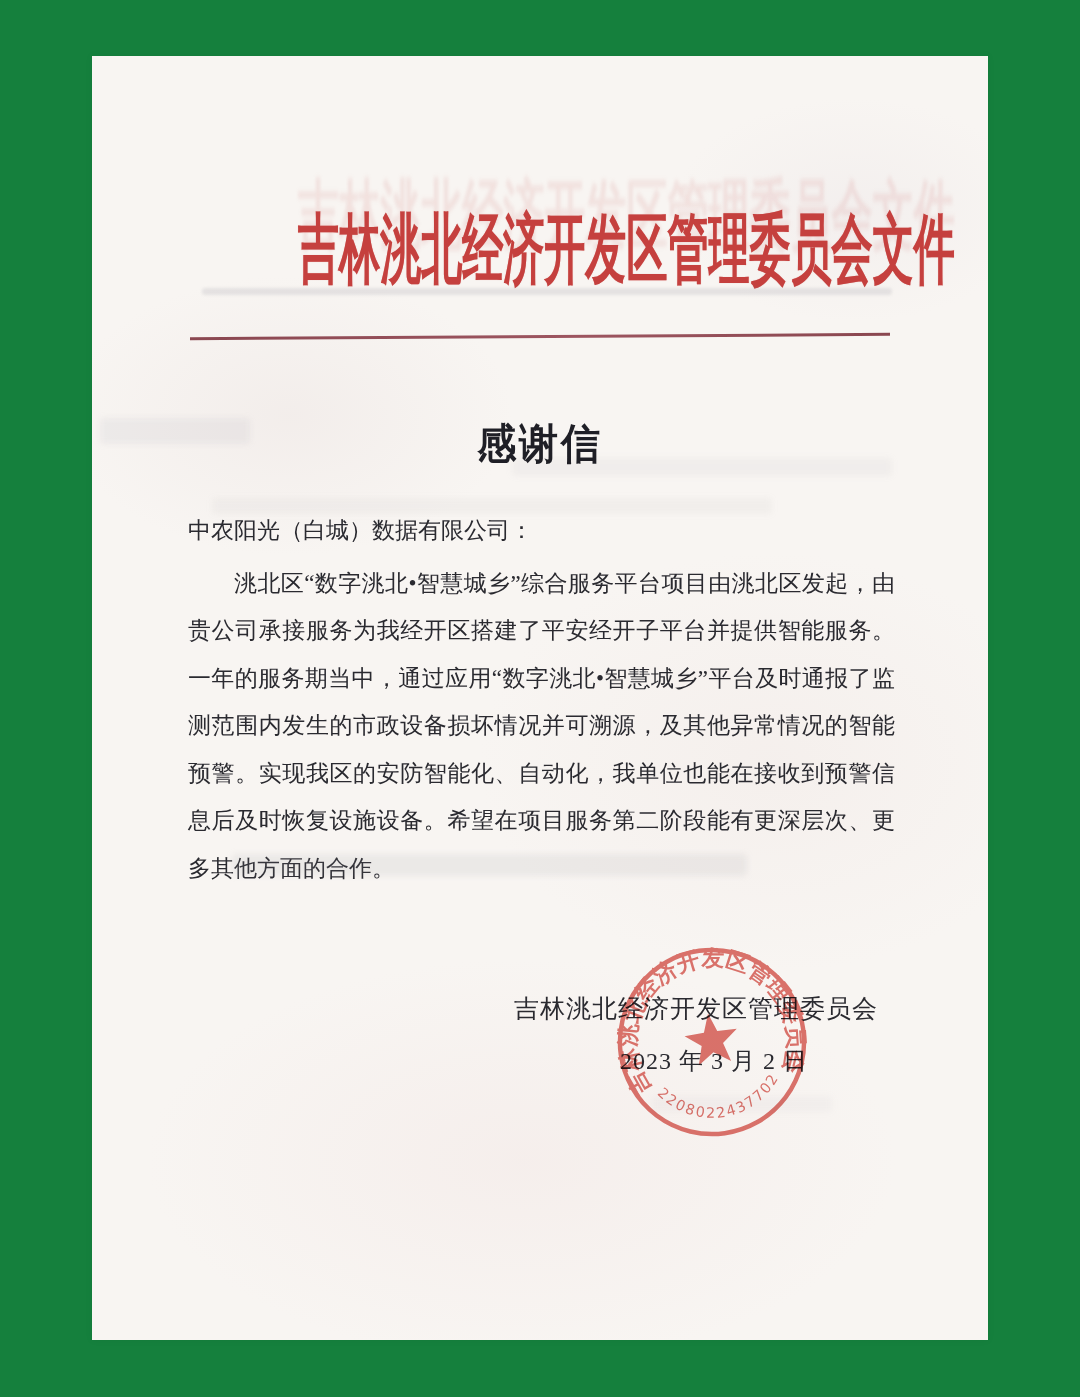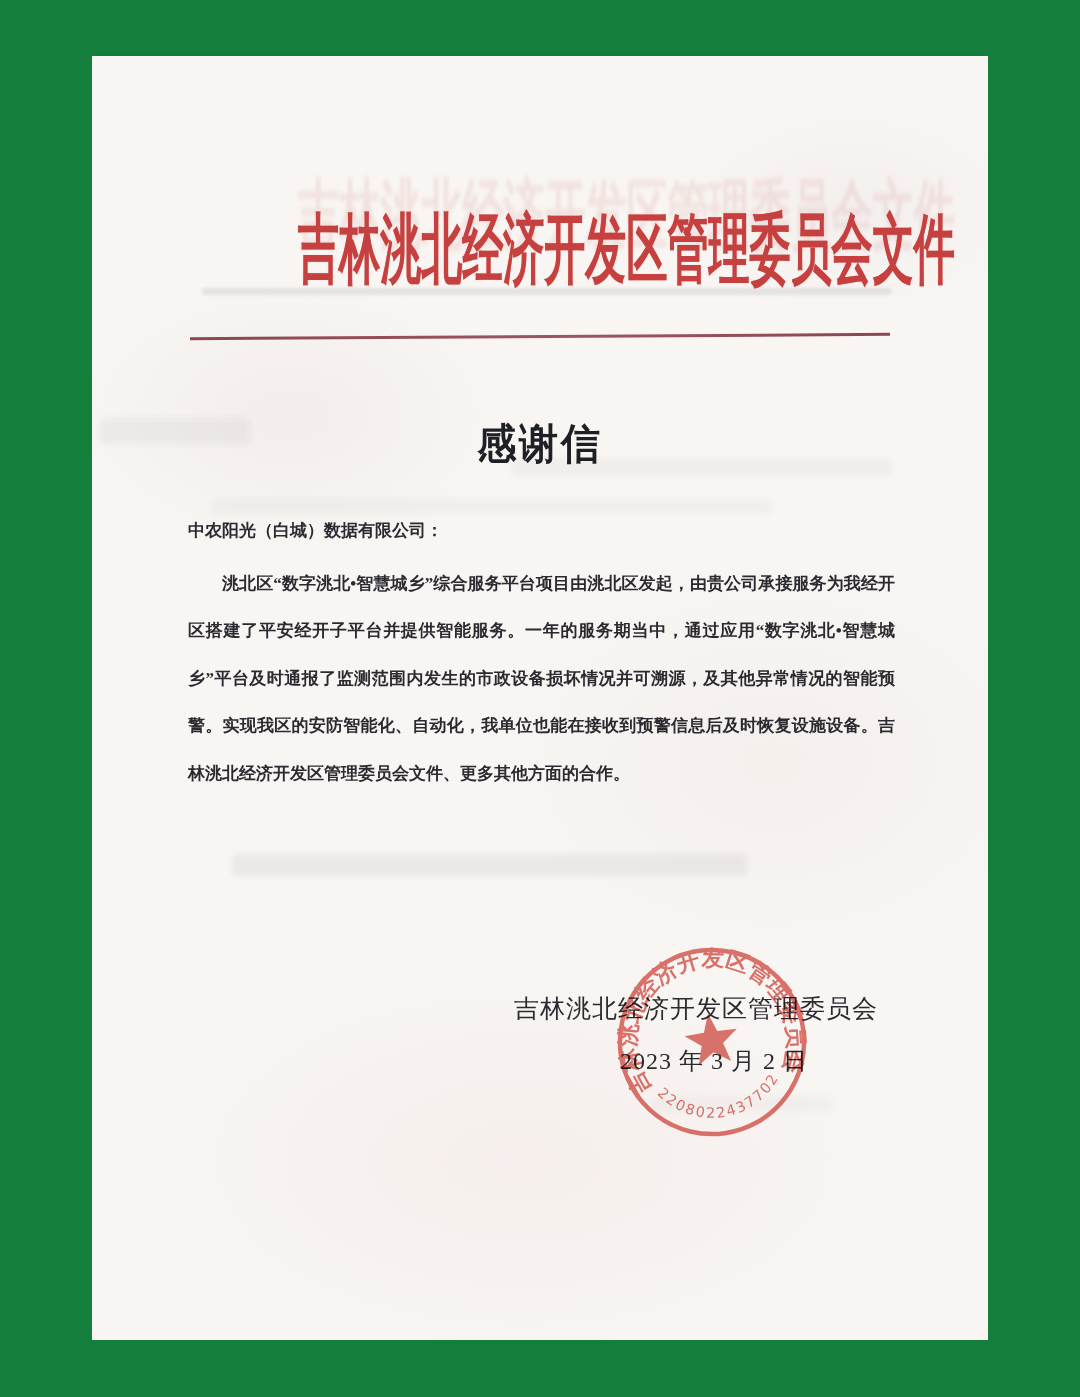--- a/index.html
+++ b/index.html
@@ -38,23 +38,22 @@
     background:linear-gradient(90deg,#8a4750,#9d5560 55%,#8a4750);
     transform:rotate(-.35deg);
   }
   .letter-title{
     position:absolute;top:360px;left:0;width:100%;text-align:center;
     font-size:42px;font-weight:bold;letter-spacing:3px;
     color:#1f1f26;transform:scaleX(.93);
   }
   .content{
     position:absolute;left:96px;top:451px;width:707px;
-    font-size:17px;line-height:47.5px;color:var(--body-text,#2a2a30);
+    font-size:23px;line-height:47.5px;color:var(--body-text,#2a2a30);
     text-align:justify;
-    font-weight:bold;
   }
   .body-par{margin:5px 0 0 0;text-indent:2em;}
   .signature{
     position:absolute;top:936px;right:110px;
     font-size:25px;letter-spacing:1px;color:#2a2a30;white-space:nowrap;
   }
   .date{
     position:absolute;top:989px;right:180px;
     font-size:24px;letter-spacing:1px;color:#2a2a30;white-space:nowrap;
   }
@@ -91,21 +90,21 @@
     <div class="rule"></div>
 
     <div class="smudge s2"></div>
     <div class="smudge s3"></div>
     <div class="smudge s4"></div>
 
     <div class="letter-title">感谢信</div>
 
     <div class="content">
       <div class="salutation">中农阳光（白城）数据有限公司：</div>
-      <p class="body-par">洮北区“数字洮北•智慧城乡”综合服务平台项目由洮北区发起，由贵公司承接服务为我经开区搭建了平安经开子平台并提供智能服务。一年的服务期当中，通过应用“数字洮北•智慧城乡”平台及时通报了监测范围内发生的市政设备损坏情况并可溯源，及其他异常情况的智能预警。实现我区的安防智能化、自动化，我单位也能在接收到预警信息后及时恢复设施设备。吉林洮北经济开发区管理委员会文件、更多其他方面的合作。</p>
+      <p class="body-par">洮北区“数字洮北•智慧城乡”综合服务平台项目由洮北区发起，由贵公司承接服务为我经开区搭建了平安经开子平台并提供智能服务。一年的服务期当中，通过应用“数字洮北•智慧城乡”平台及时通报了监测范围内发生的市政设备损坏情况并可溯源，及其他异常情况的智能预警。实现我区的安防智能化、自动化，我单位也能在接收到预警信息后及时恢复设施设备。希望在项目服务第二阶段能有更深层次、更多其他方面的合作。</p>
     </div>
 
     <div class="smudge s5"></div>
 
     <div class="signature">吉林洮北经济开发区管理委员会</div>
 
     <div class="smudge s6"></div>
 
     <div class="date">2023 年 3 月 2 日</div>
 

